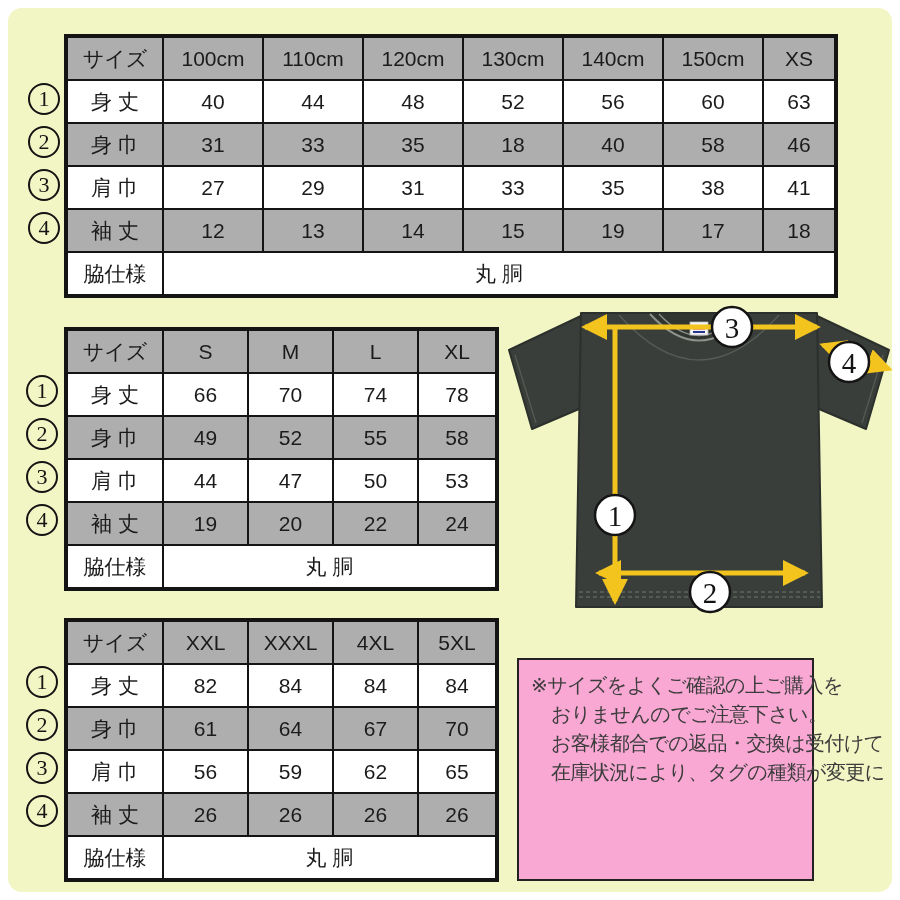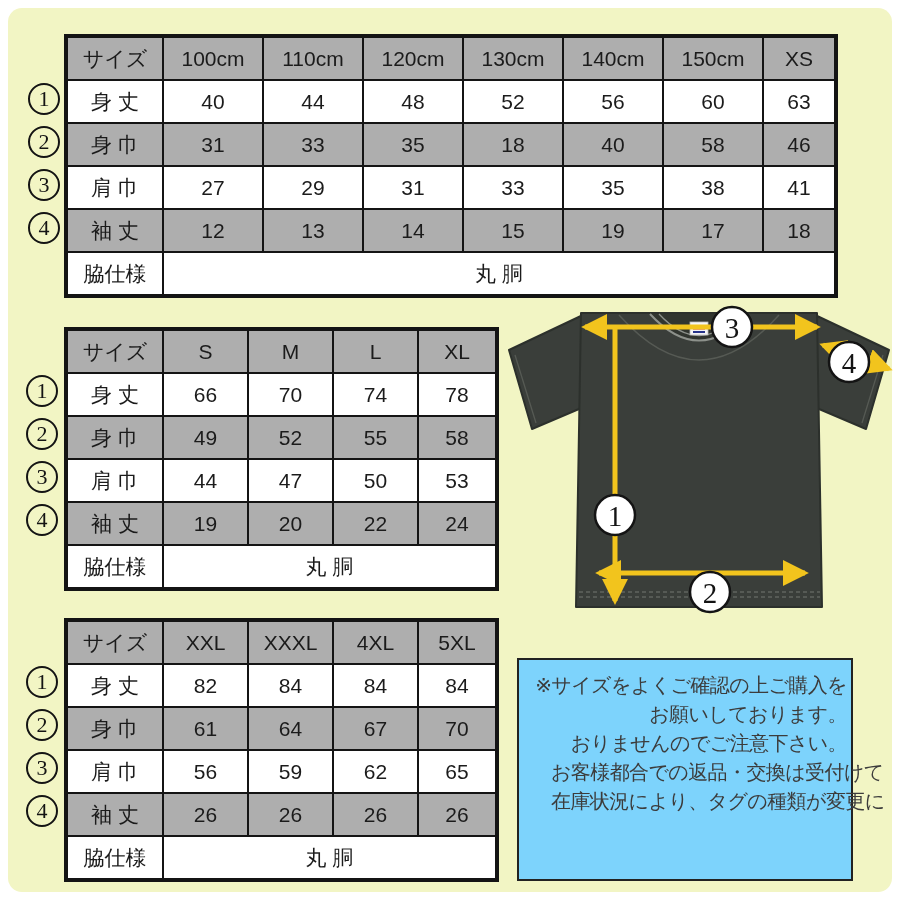--- a/index.html
+++ b/index.html
@@ -23,22 +23,22 @@
   
   .marker{position:absolute;width:28px;height:28px;border:2px solid #141414;border-radius:50%;
           display:flex;align-items:center;justify-content:center;background:transparent;
           font-family:"Liberation Serif","DejaVu Serif",serif;font-size:22px;color:#141414;}
 
   
   #shirt{position:absolute;left:503px;top:305px;width:392px;height:315px;}
   #shirt text{font-family:"Liberation Serif","DejaVu Serif",serif;font-size:29px;fill:#141414;}
 
   
-  #notes{position:absolute;left:517px;top:658px;width:336px;height:223px;background:#7dd3fc;
-         border:2px solid #222;box-sizing:border-box;padding:11px 4px 0 12px;text-align:right;}
+  #notes{position:absolute;left:517px;top:658px;width:297px;height:223px;background:#f9a8d4;
+         border:2px solid #222;box-sizing:border-box;padding:11px 4px 0 12px;}
   .note-line{font-size:20px;line-height:29px;color:#3c3c3c;letter-spacing:-0.6px;white-space:nowrap;}
   .note-line.ind{margin-left:20px;}
 </style>
 </head>
 <body>
 
 <div id="canvas">
   <div class="bg"></div>
 
   <table class="sizes" id="t0">
@@ -264,18 +264,17 @@
       <text x="112" y="210" text-anchor="middle" dominant-baseline="central" dy="1">1</text>
     </g>
     <g>
       <circle cx="207" cy="287" r="20" fill="#ffffff" stroke="#141414" stroke-width="2.5"></circle>
       <text x="207" y="287" text-anchor="middle" dominant-baseline="central" dy="1">2</text>
     </g>
   </svg>
 
   <div id="notes">
       <div class="note-line">※サイズをよくご確認の上ご購入を</div>
-      <div class="note-line ind">お願いしております。</div>
       <div class="note-line ind">おりませんのでご注意下さい。</div>
       <div class="note-line ind">お客様都合での返品・交換は受付けて</div>
       <div class="note-line ind">在庫状況により、タグの種類が変更に</div>
     </div>
 </div>
 
 </body></html>

